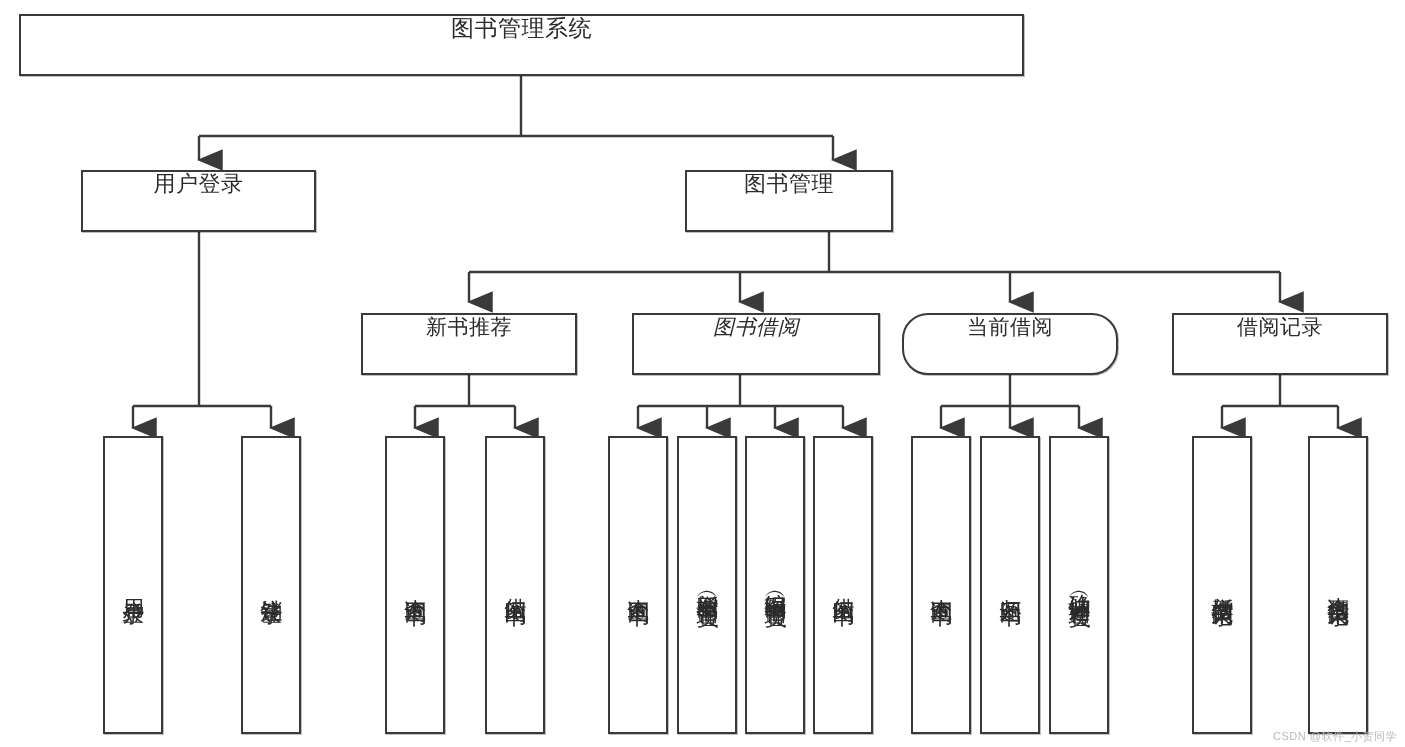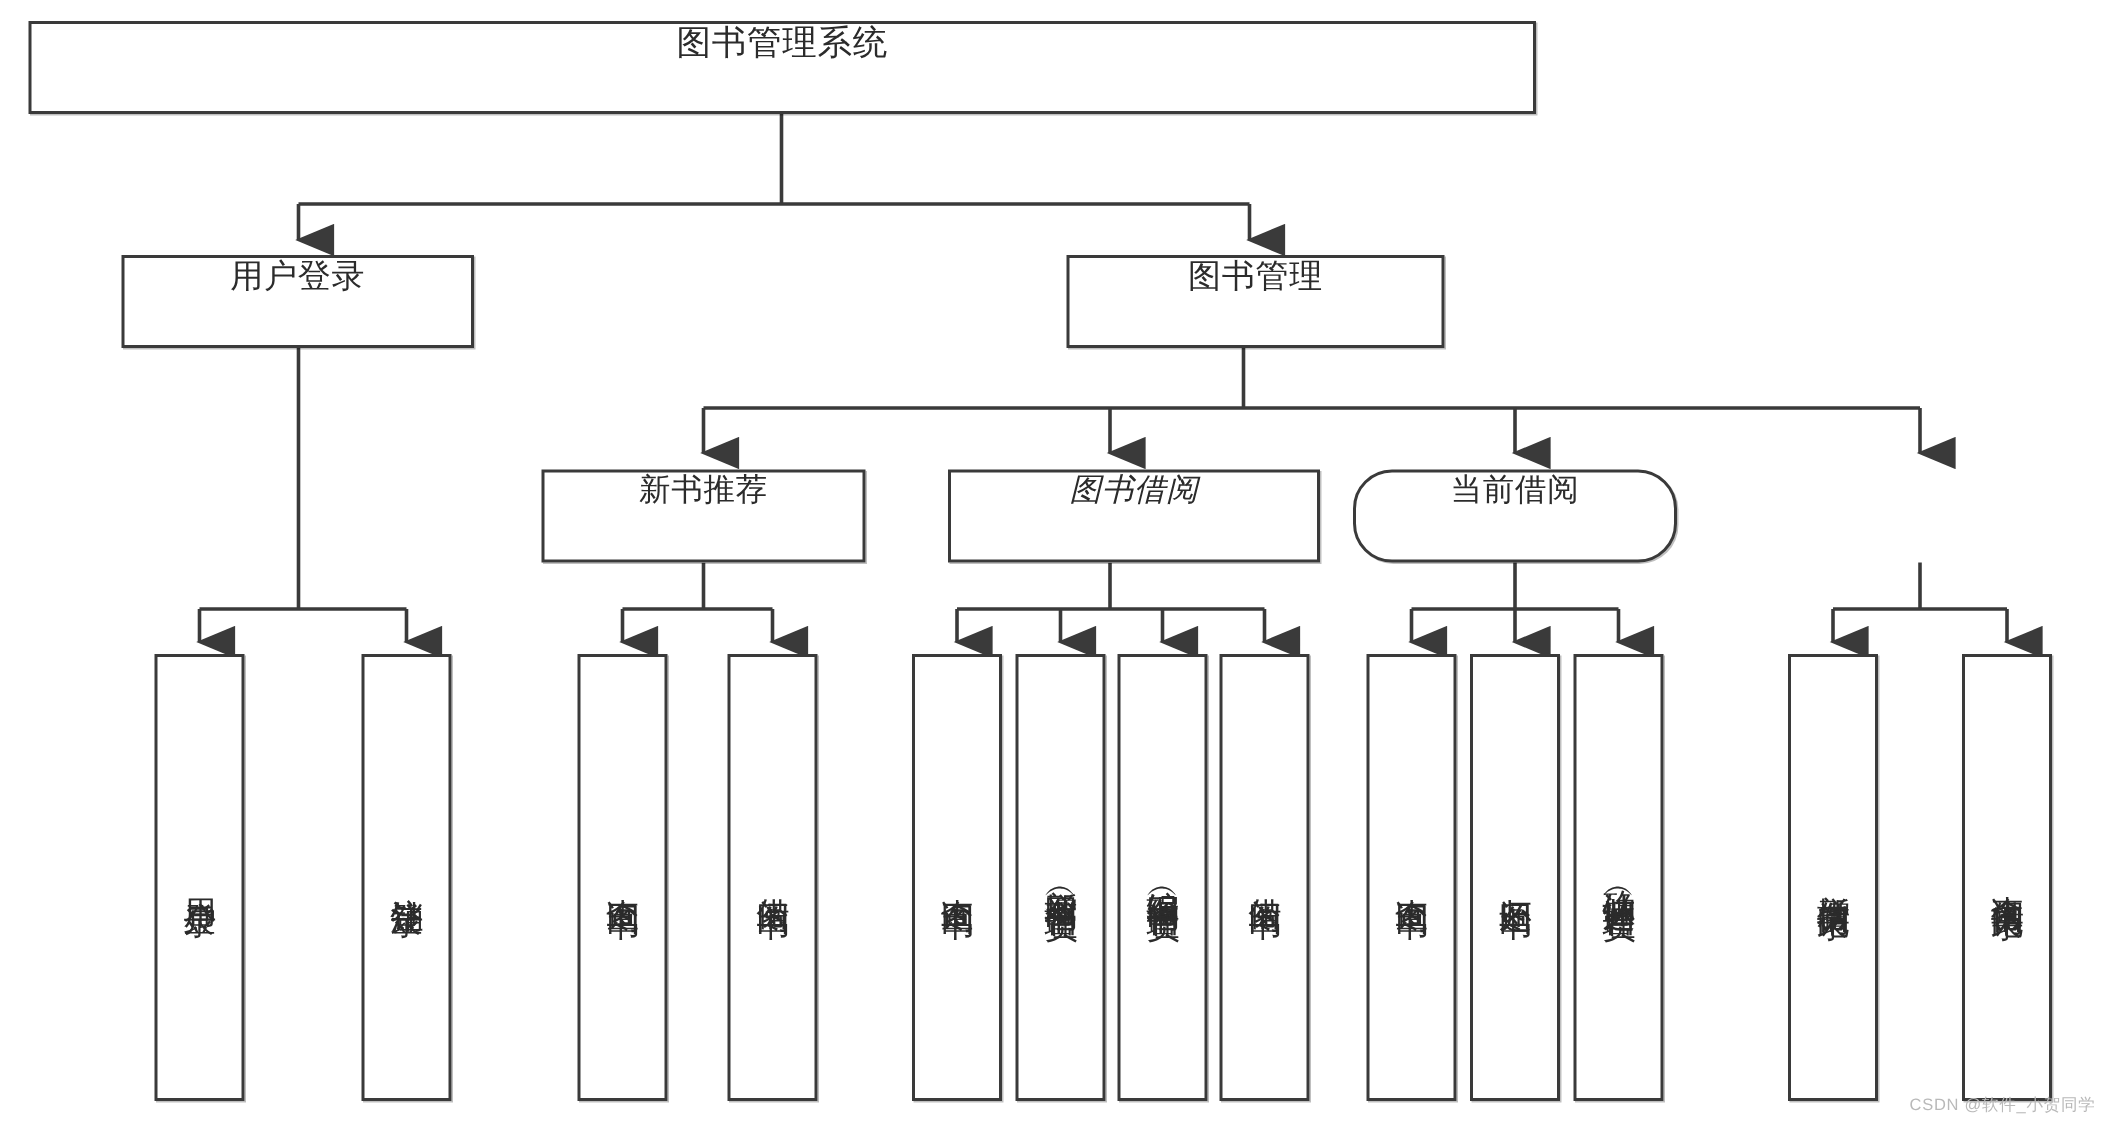--- a/index.html
+++ b/index.html
@@ -135,36 +135,39 @@
   </svg>
 
   <div class="node root" style="left:19px; top:14px; width:1005px; height:62px;">
     <span class="label">图书管理系统</span>
   </div>
 
   <div class="node lvl2" style="left:81px; top:170px; width:235px; height:62px;">
     <span class="label">用户登录</span>
   </div>
 
-  <div class="node lvl2" style="left:711px; top:170px; width:252px; height:62px;">
+  <div class="node lvl2" style="left:685px; top:170px; width:208px; height:62px;">
     <span class="label">图书管理</span>
   </div>
 
   <div class="node lvl3" style="left:361px; top:313px; width:216px; height:62px;">
     <span class="label">新书推荐</span>
   </div>
 
   <div class="node lvl3" style="left:632px; top:313px; width:248px; height:62px;font-style:italic;">
     <span class="label">图书借阅</span>
   </div>
 
   <div class="node lvl3" style="left:902px; top:313px; width:216px; height:62px;border-radius:26px;">
     <span class="label">当前借阅</span>
   </div>
 
+  <div class="node lvl3" style="left:1172px; top:313px; width:216px; height:62px;">
+    <span class="label">借阅记录</span>
+  </div>
 
   <div class="node leaf" style="left:103px; top:436px; width:60px; height:298px;">
     <span class="label">用户登录</span>
   </div>
 
   <div class="node leaf" style="left:241px; top:436px; width:60px; height:298px;">
     <span class="label">注销登录</span>
   </div>
 
   <div class="node leaf" style="left:385px; top:436px; width:60px; height:298px;">

